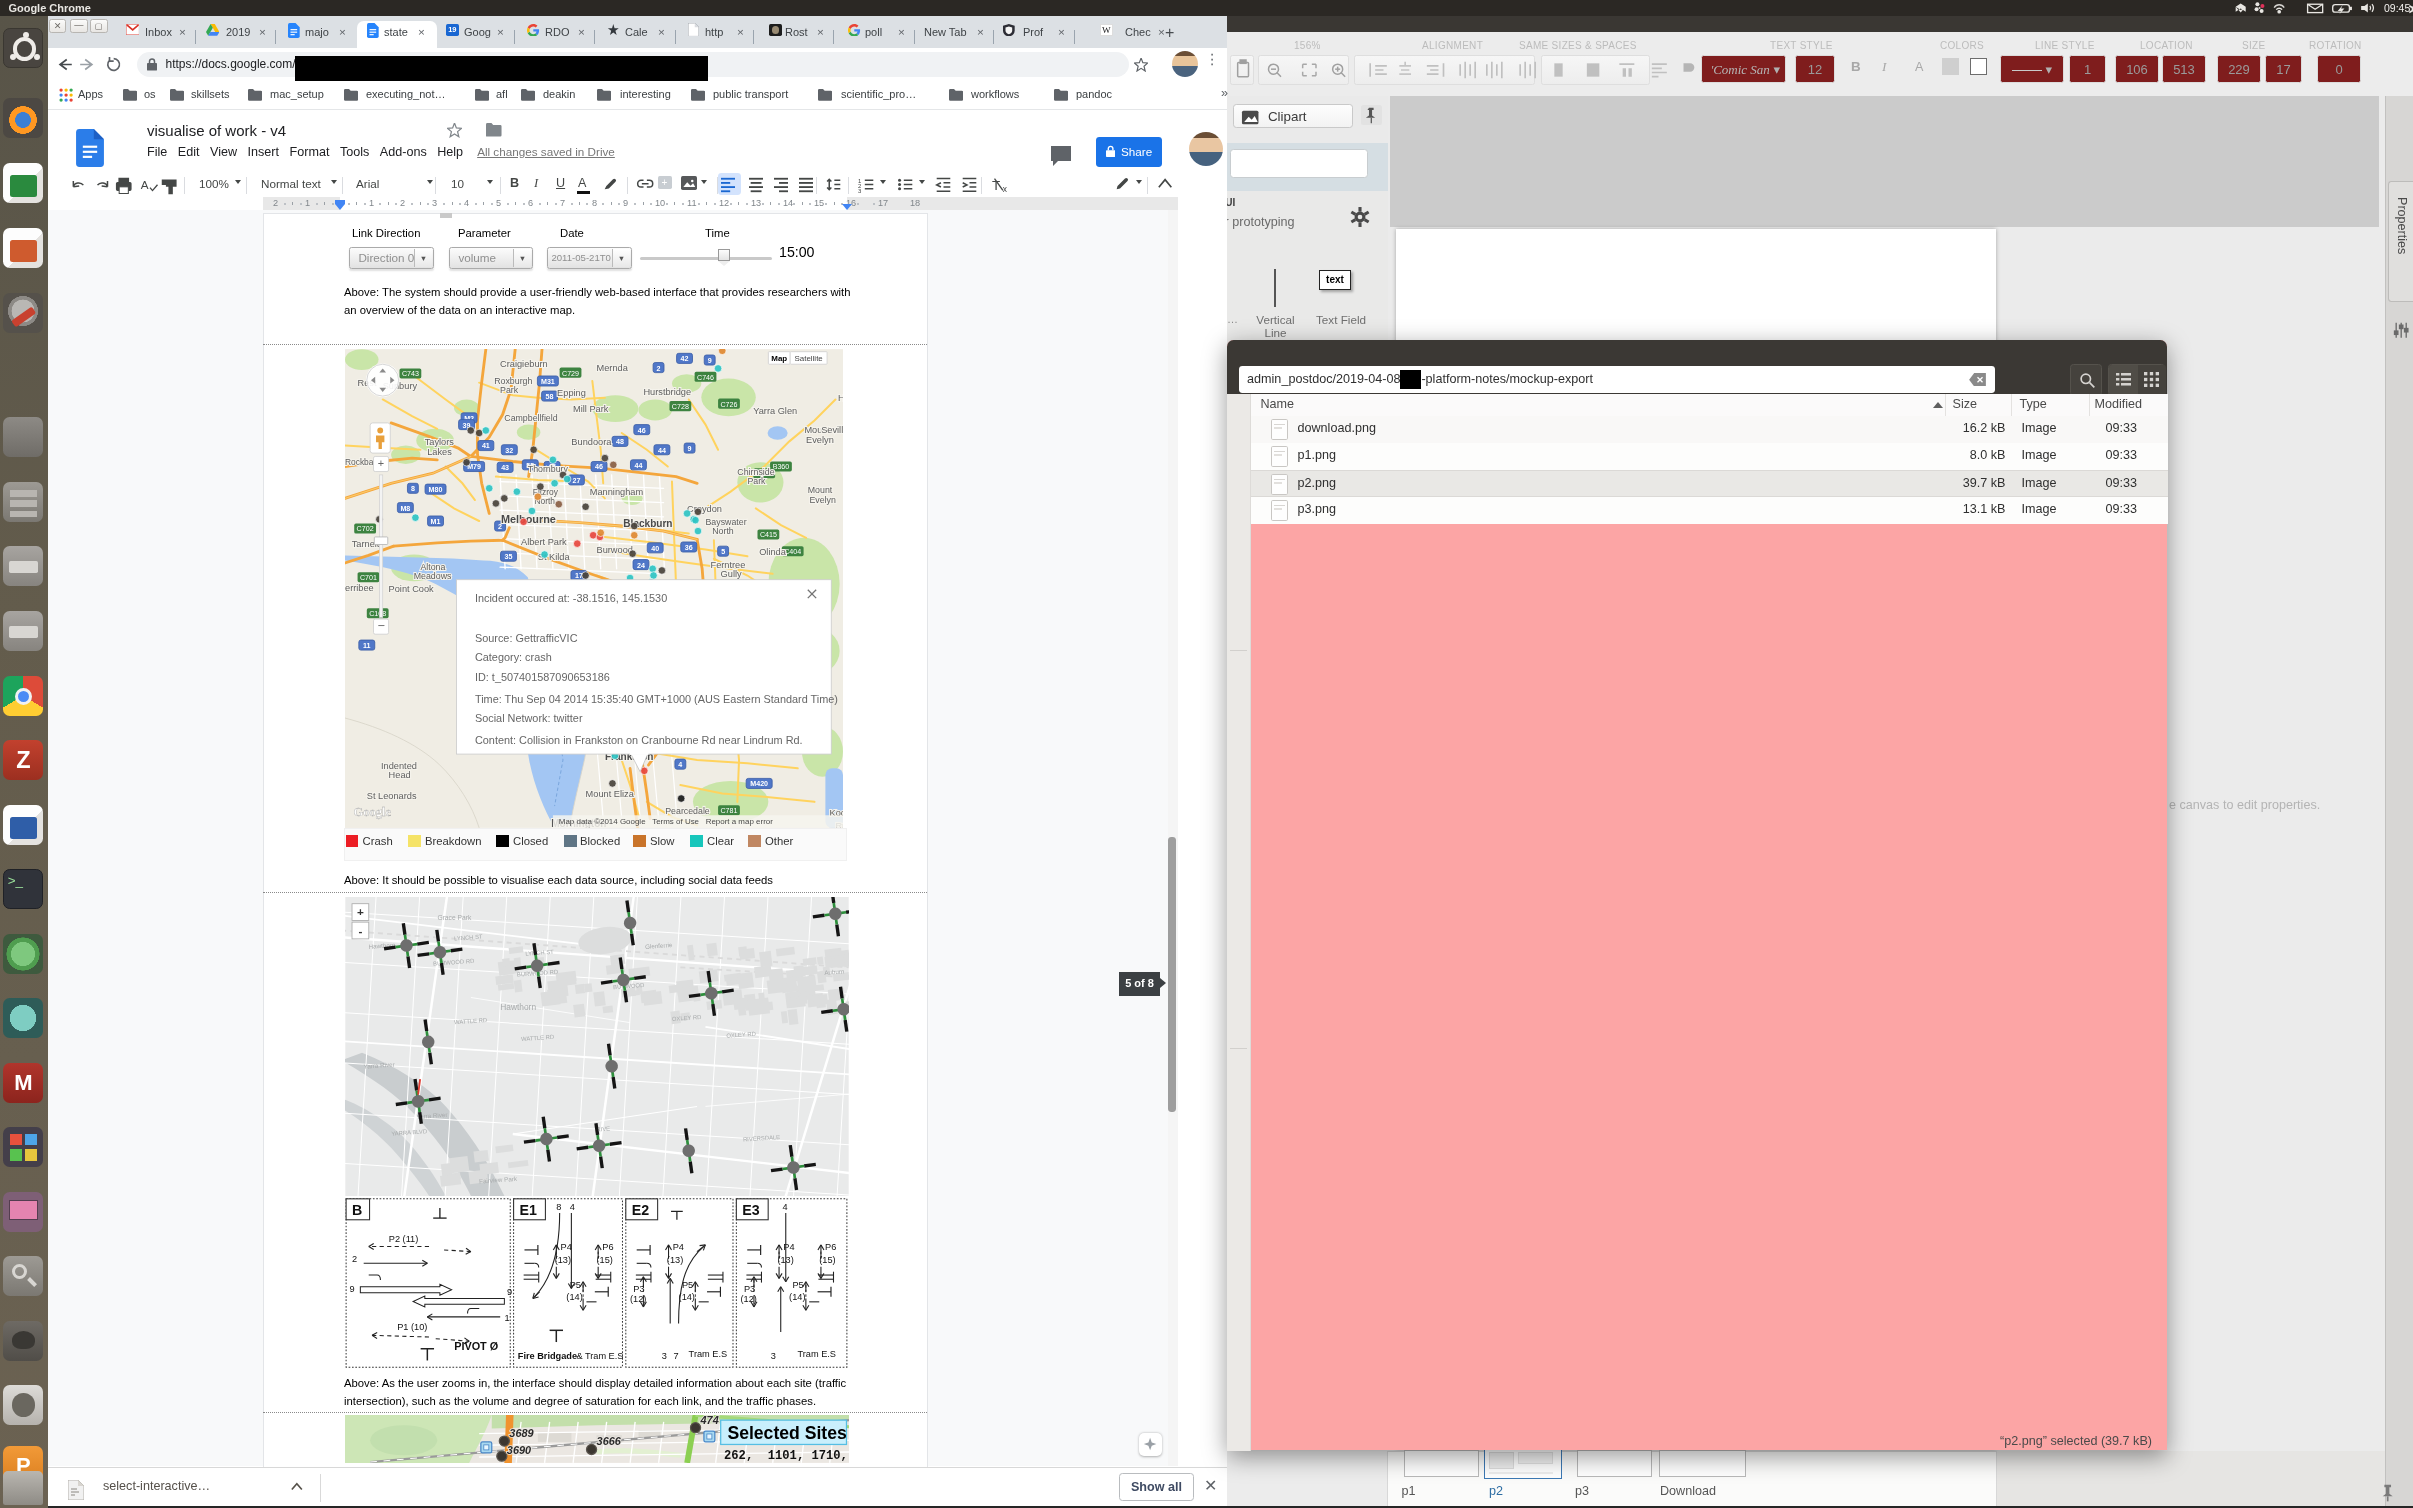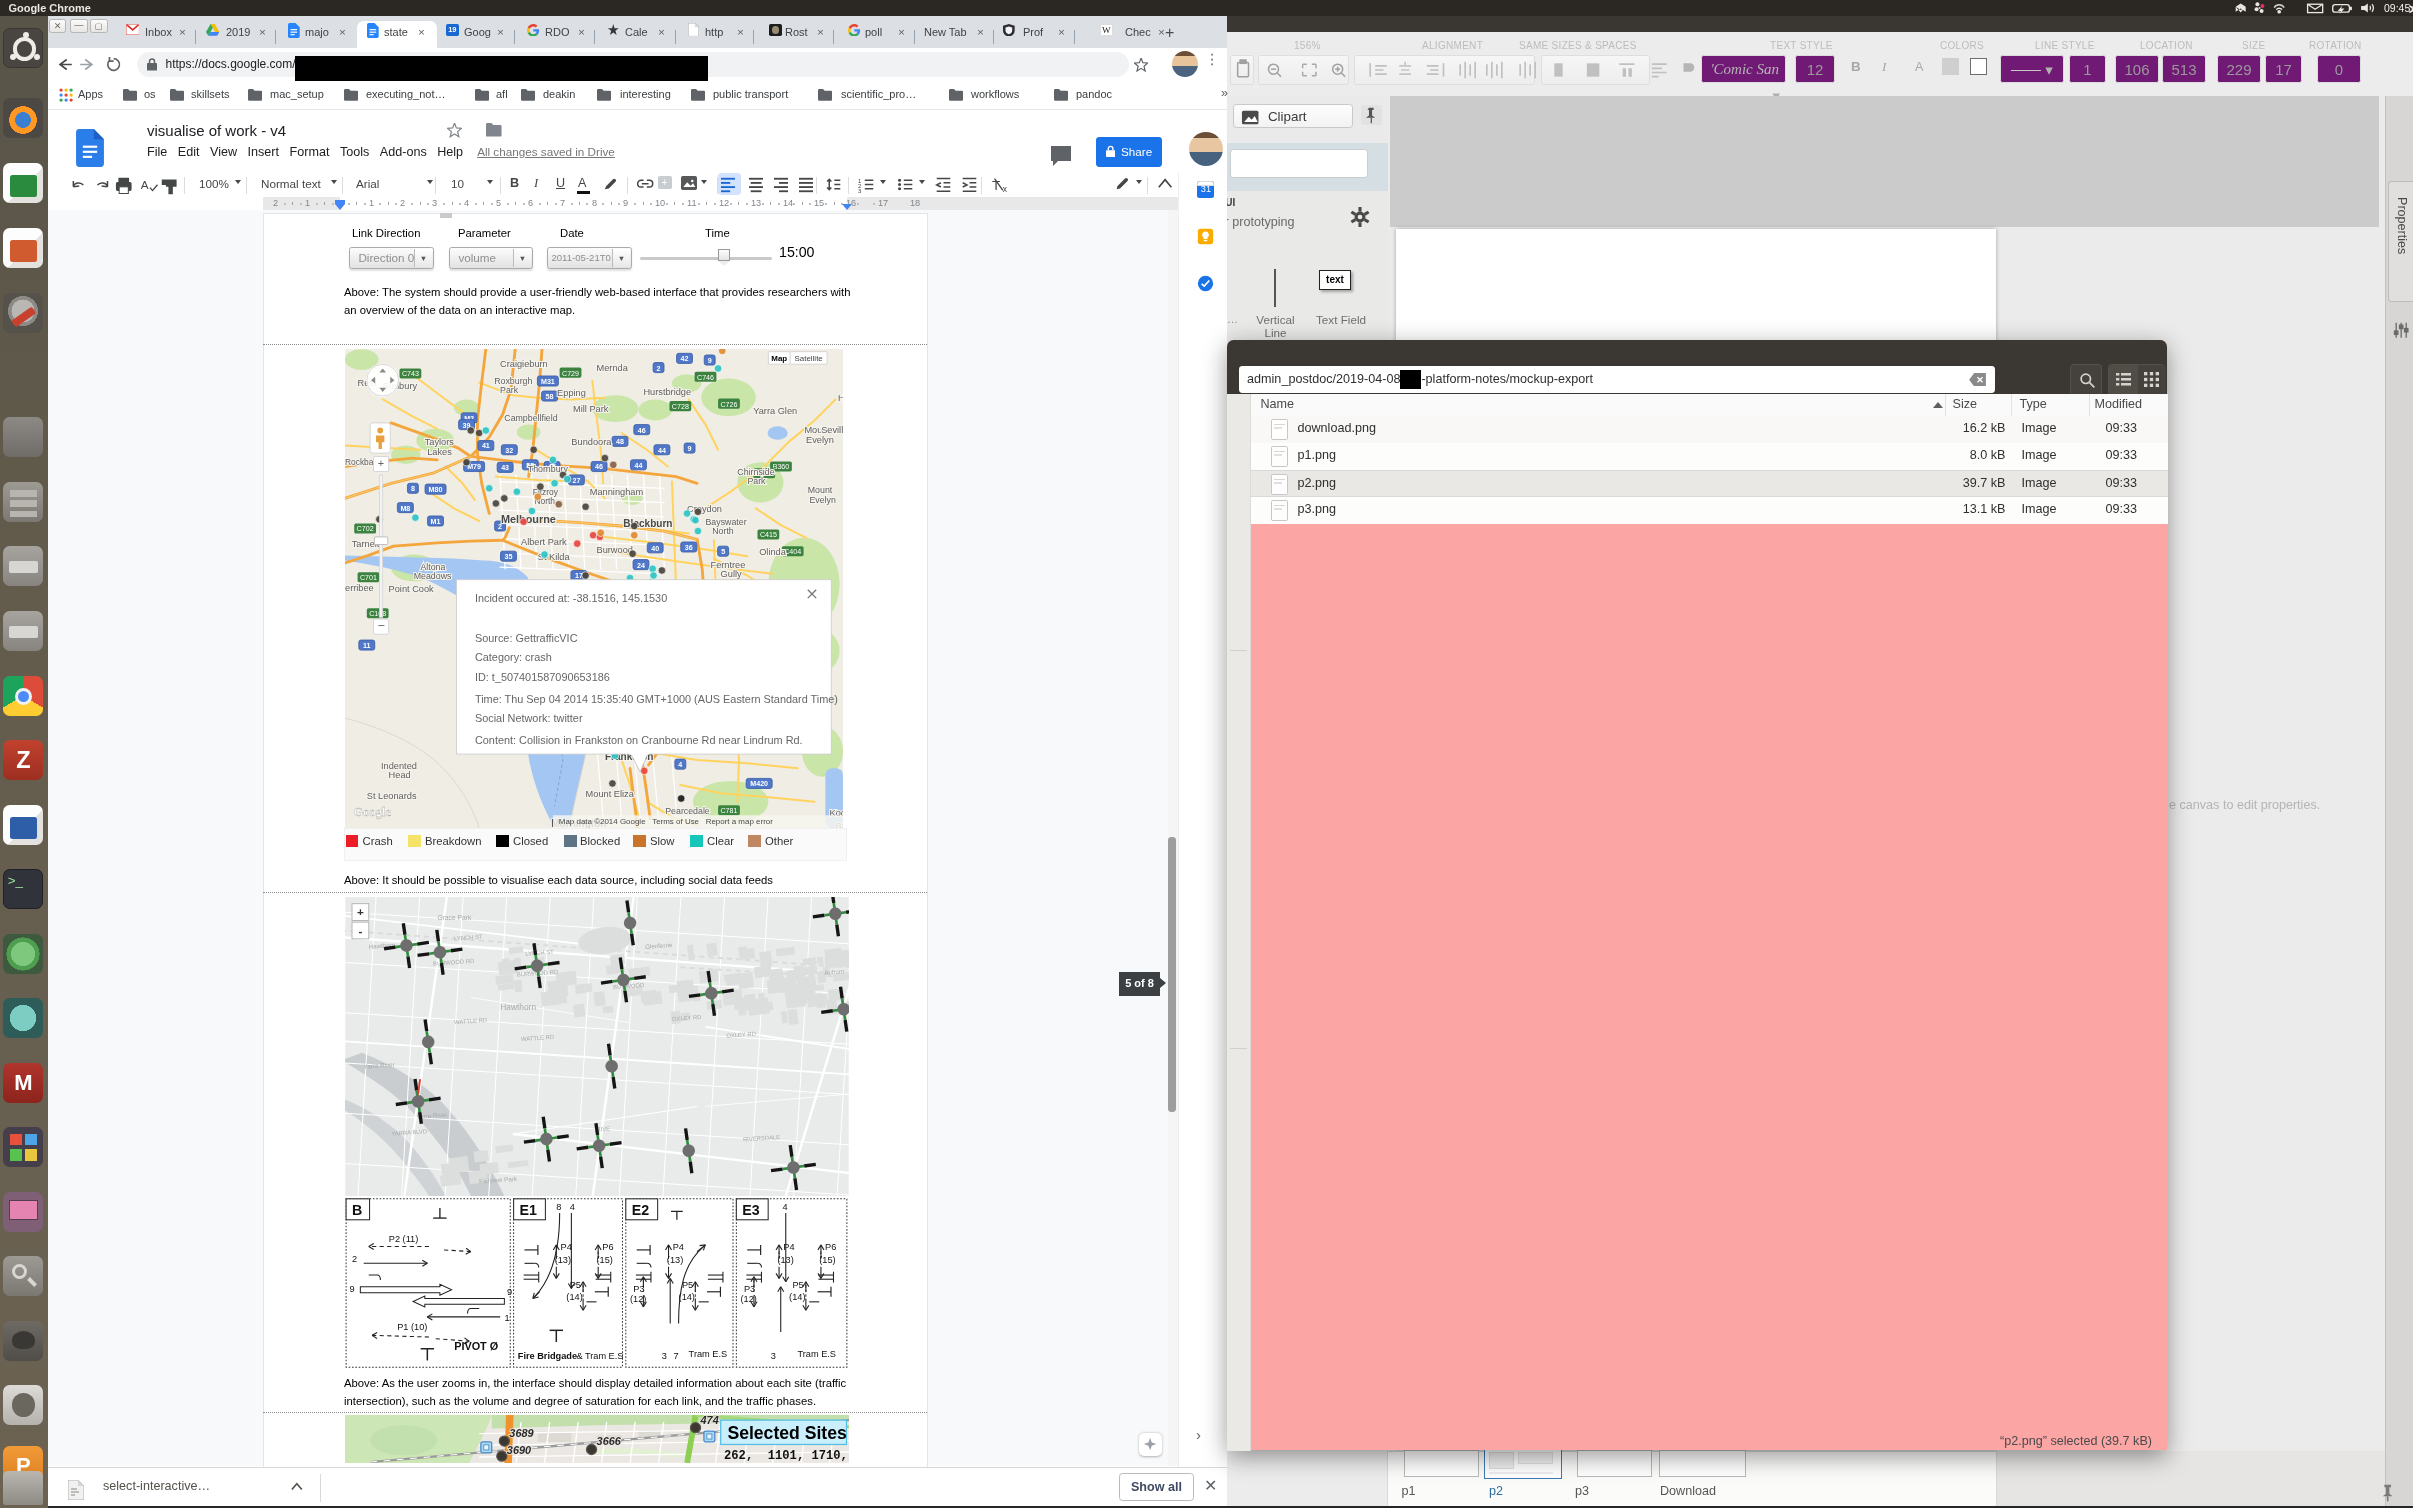--- a/index.html
+++ b/index.html
@@ -125,21 +125,21 @@
   <div class="li" style="top:1455px;height:34px;background:linear-gradient(180deg,#b9b6b0,#8e8b85);border-radius:5px 5px 2.5px 2.5px;"></div>
 </div>
 
 <div class="abs" id="pencil" style="left:48px;top:16px;width:2366px;height:1493px;background:#ececec;">
 
   <div class="abs" style="left:0;top:0;width:2366px;height:16px;background:#3a3733;"></div>
 
   <div class="abs" style="left:0;top:16px;width:2366px;height:64px;background:#ececec;">
     <style>
       .pg{position:absolute;top:7.5px;font-size:10px;color:#bcbcbc;letter-spacing:0.3px;}
-      .pf{position:absolute;top:22.6px;height:28.5px;background:#701a75;border:0.8px solid #dcdcdc;border-radius:2.5px;color:#9a9a9a;font-size:15px;text-align:center;line-height:27px;}
+      .pf{position:absolute;top:22.6px;height:28.5px;background:#7f1d1d;border:0.8px solid #dcdcdc;border-radius:2.5px;color:#9a9a9a;font-size:13px;text-align:center;line-height:27px;}
       .pgrp{position:absolute;top:22.6px;height:30px;border:0.8px solid #dedede;border-radius:2.5px;background:linear-gradient(#f6f6f6,#ededed);}
     </style>
     <div class="pg" style="left:1246px;">156%</div>
     <div class="pg" style="left:1374px;">ALIGNMENT</div>
     <div class="pg" style="left:1471px;">SAME SIZES &amp; SPACES</div>
     <div class="pg" style="left:1722px;">TEXT STYLE</div>
     <div class="pg" style="left:1892px;">COLORS</div>
     <div class="pg" style="left:1987px;">LINE STYLE</div>
     <div class="pg" style="left:2092px;">LOCATION</div>
     <div class="pg" style="left:2194px;">SIZE</div>
@@ -1686,33 +1686,20 @@
         <rect x="431.5" y="22.5" width="6" height="6" fill="#e8f6ff" stroke="#4a88c8"></rect>
         <rect x="448" y="6" width="150" height="29" fill="#c9effc" stroke="#55bee3" stroke-width="1.5"></rect>
         <text x="456" y="28" font-size="21" font-weight="bold" fill="#000">Selected Sites</text>
         <text x="452" y="52" font-size="14.5" font-weight="bold" font-family="Liberation Mono, monospace" fill="#111">262,&nbsp;&nbsp;1101, 1710,</text>
       </svg>
   </div>
 
   <div class="abs" style="left:1120px;top:194px;width:10px;height:1256px;background:#f5f5f5;"></div>
   <div class="abs" style="left:1120px;top:821px;width:7.5px;height:275px;background:#9e9e9e;border-radius:3.4px;"></div>
 
-  <div class="abs" style="left:1130px;top:157px;width:49px;height:1294px;background:#fff;border-left:0.8px solid #eceef0;">
-    <div class="abs" style="left:18.4px;top:8.4px;width:17px;height:17px;background:#1a73e8;border-radius:2.5px;color:#fff;font-size:9.2px;text-align:center;line-height:17px;">31<div style="position:absolute;left:0;top:0;width:17px;height:4.2px;background:#fff;border:0.8px solid #dadce0;border-radius:2.5px 2.5px 0 0;box-sizing:border-box;"></div></div>
-    <svg class="abs" style="left:18.4px;top:55px" width="17" height="17" viewBox="0 0 20 20">
-        <rect x="1" y="1" width="18" height="18" rx="3" fill="#f9ab00"></rect>
-        <path d="M10 4 a4 4 0 0 1 2.4 7.2 l0 1.8 h-4.8 l0 -1.8 A4 4 0 0 1 10 4 z" fill="#fff"></path>
-        <rect x="8" y="14" width="4" height="1.6" fill="#fff"></rect>
-      </svg>
-    <svg class="abs" style="left:18.4px;top:102px" width="17" height="17" viewBox="0 0 20 20">
-        <circle cx="10" cy="10" r="9" fill="#1a73e8"></circle>
-        <path d="M5.5 10.5 L8.5 13 L14.5 6.5" stroke="#fff" stroke-width="2" fill="none"></path>
-      </svg>
-    <div class="abs" style="left:17px;top:1253px;font-size:15px;color:#5f6368;">›</div>
-  </div>
 
   <div class="abs" style="left:1071px;top:956px;width:41px;height:23.5px;background:#3c4043;color:#fff;font-size:11px;font-weight:bold;text-align:center;line-height:23.5px;">5 of 8</div>
   <div class="abs" style="left:1112px;top:962px;width:0;height:0;border-top:5.9px solid transparent;border-bottom:5.9px solid transparent;border-left:6.7px solid #3c4043;"></div>
 
   <div class="abs" style="left:1091px;top:1417px;width:22.6px;height:22.6px;background:#fff;border-radius:5px;box-shadow:0 0.8px 2.5px rgba(0,0,0,.3);">
     <svg style="position:absolute;left:4.2px;top:4.2px" width="14.2" height="14.2" viewBox="0 0 17 17">
         <path d="M8.5 1 L10.5 6.5 L16 8.5 L10.5 10.5 L8.5 16 L6.5 10.5 L1 8.5 L6.5 6.5 Z" fill="#9aa0a6"></path>
       </svg>
   </div>
 

